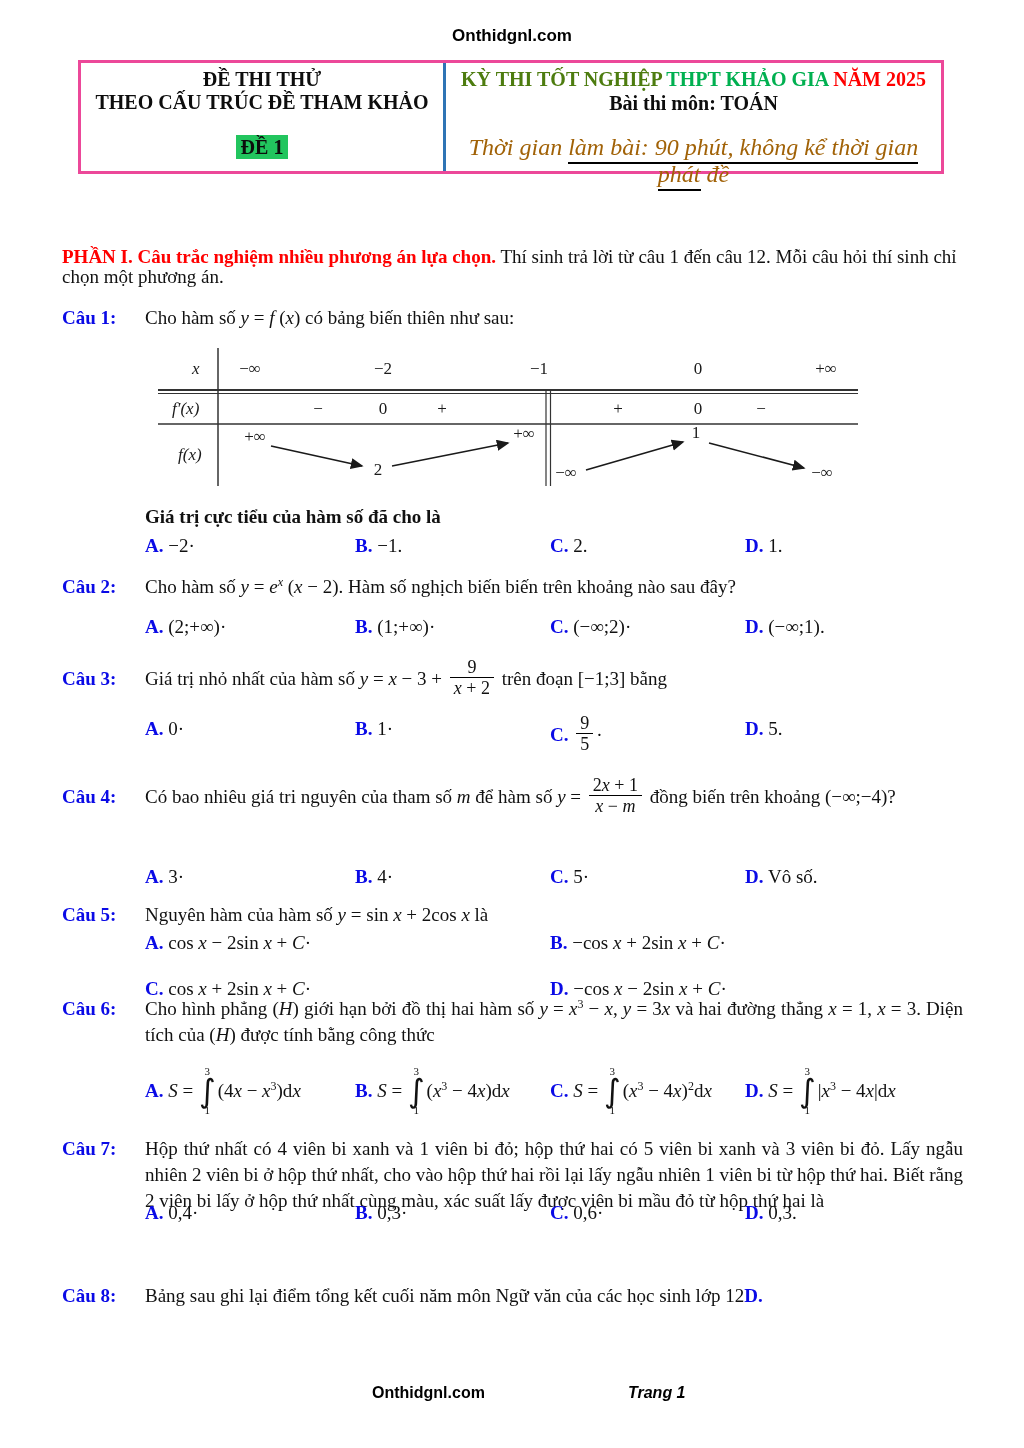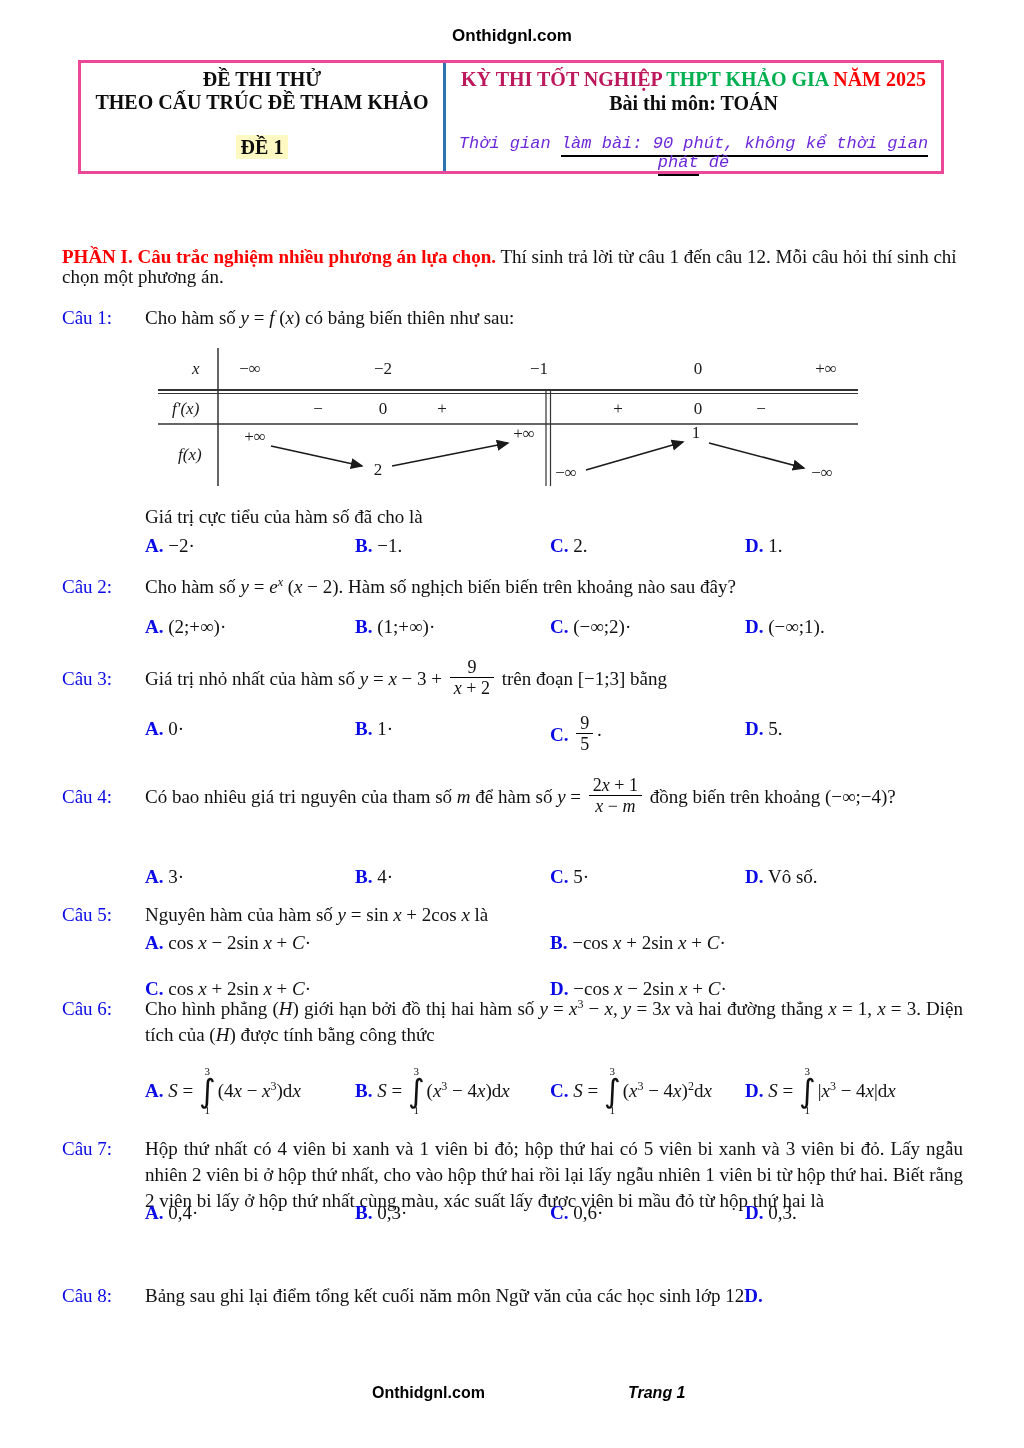--- a/index.html
+++ b/index.html
@@ -25,44 +25,44 @@
     position:absolute; top:60px; left:78px; width:860px; height:108px;
     border:3px solid #ec4899; display:flex;
   }
   .hb-left {
     width:362px; flex:none; border-right:3px solid #2E74B5;
     text-align:center; padding-top:5px;
   }
   .hb-right { flex:1; text-align:center; padding-top:4px; }
   .hb-line { font-weight:bold; font-size:20px; line-height:23px; color:#0d0d0d; }
   .hb-badge {
-    display:inline-block; margin-top:21px; background:#fef9c3;
+    display:inline-block; margin-top:21px; background:#22c55e;
     font-weight:bold; font-size:20px; line-height:24px; padding:0 5px; color:#0d0d0d;
   }
   .hb-title { font-weight:bold; font-size:20px; line-height:24px; }
-  .c-navy  { color:#be185d; }
+  .c-navy  { color:#4d7c0f; }
   .c-green { color:#00B050; }
   .c-red   { color:#FF0000; }
   .hb-subject { font-weight:bold; font-size:20px; line-height:24px; color:#0d0d0d; }
-  .hb-time { font-style:italic; font-size:17px; margin-top:19px; color:#6d28d9;font-family:Liberation Mono, monospace; }
+  .hb-time { font-style:italic; font-size:24px; margin-top:19px; color:#a16207; }
   .uline { border-bottom:2px solid #000; padding-bottom:2px; }
 
   
   .phan { position:absolute; top:228px; left:62px; width:901px; line-height:20px; }
   .phan .red { color:#FF0000; font-weight:bold; }
 
   
   .q {
     position:absolute; left:62px; width:901px;
     display:flex; align-items:baseline; line-height:26px;
   }
-  .qlabel { flex:0 0 83px; font-weight:normal; color:#0A0AE6; }
+  .qlabel { flex:0 0 83px; font-weight:bold; color:#0A0AE6; }
   .qtext { flex:1; }
   .justify { text-align:justify; }
-  .sub { position:absolute; left:145px; line-height:26px; }
+  .sub { position:absolute; left:145px; line-height:26px;font-weight:bold; }
 
   .ans { position:absolute; left:145px; width:818px; display:grid; }
   .ans4 { grid-template-columns:210px 195px 195px 1fr; }
   .ans2 { grid-template-columns:405px 1fr; row-gap:20px; }
   .al { font-weight:bold; color:#0A0AE6; }
   .answer { line-height:26px; }
 
   
   i, .it { font-style:italic; }
   sup { font-size:12px; line-height:0; }

